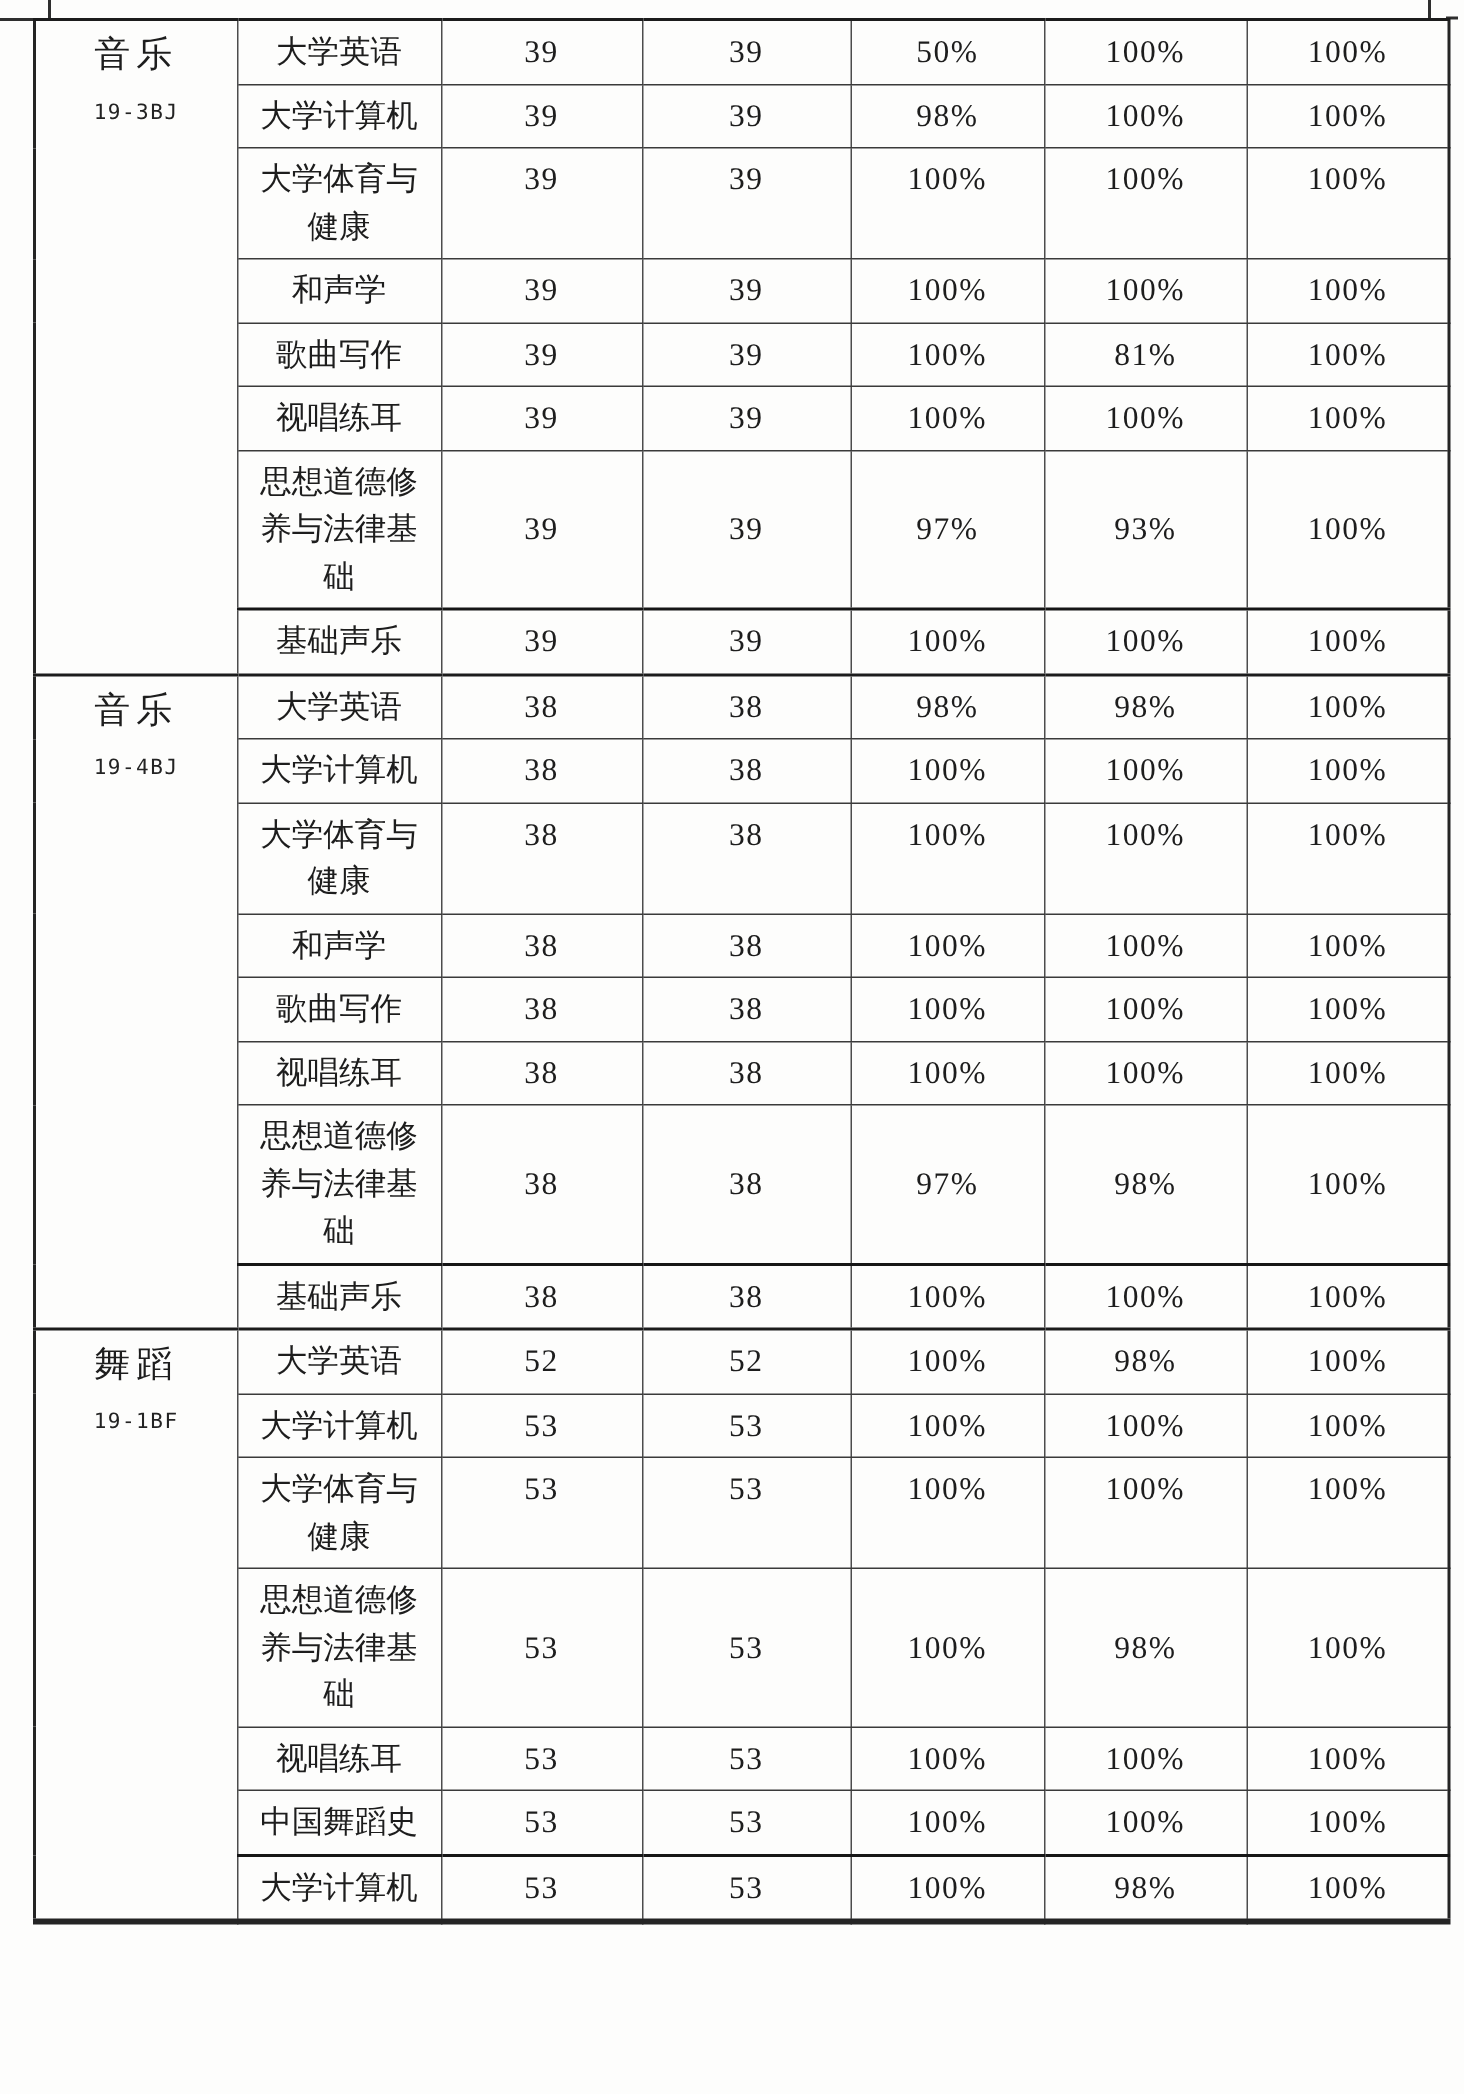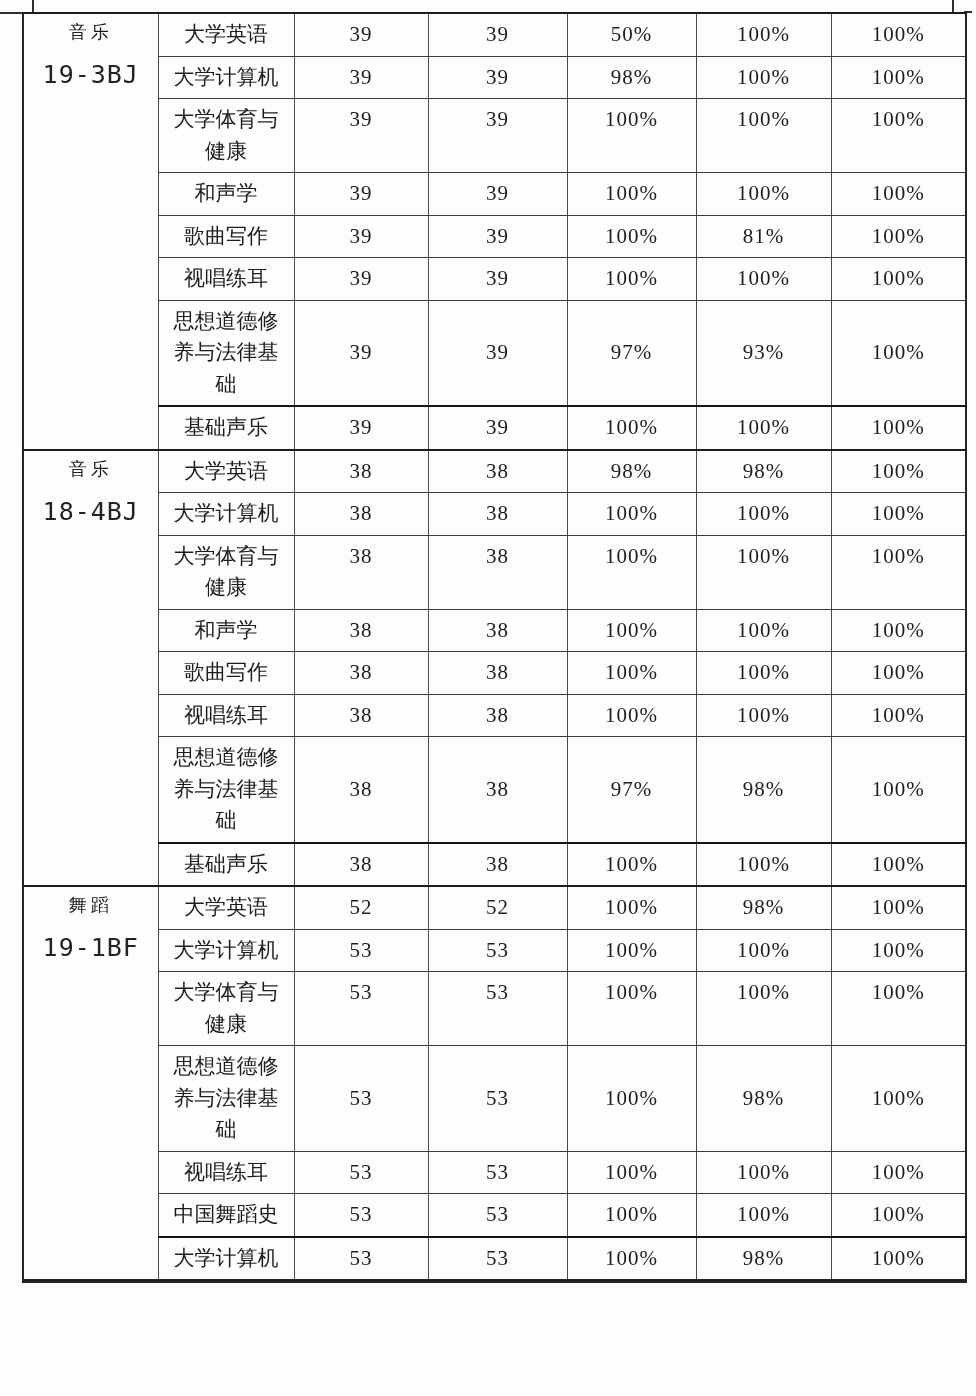--- a/index.html
+++ b/index.html
@@ -55,26 +55,26 @@
   col.c-num2   { width: 139px; }
   col.c-pct1   { width: 129px; }
   col.c-pct2   { width: 135px; }
   col.c-pct3   { width: 135px; }
 
   td.group-cell {
     vertical-align: middle;
     border-top: 2.5px solid #1c1c1c;
   }
   .group-name {
-    font-size: 18px;
+    font-size: 24px;
     letter-spacing: 4px;
     margin-bottom: 10px;
   }
   .group-code {
-    font-size: 25px;
+    font-size: 14px;
     font-family: "DejaVu Sans Mono", "Liberation Mono", monospace;
     letter-spacing: 1px;
     color: #232323;
   }
 
   td.course-cell {
     font-size: 22px;
     padding: 6px 17px;
     text-align: justify;
     text-align-last: center;
@@ -175,21 +175,21 @@
           <td class="course-cell">基础声乐</td>
           <td class="value-cell">39</td>
           <td class="value-cell">39</td>
           <td class="value-cell">100%</td>
           <td class="value-cell">100%</td>
           <td class="value-cell">100%</td>
         </tr>
         <tr class="group-start">
           <td class="group-cell" rowspan="8">
             <div class="group-name">音乐</div>
-            <div class="group-code">18-4BJ</div>
+            <div class="group-code">19-4BJ</div>
           </td>
           <td class="course-cell">大学英语</td>
           <td class="value-cell">38</td>
           <td class="value-cell">38</td>
           <td class="value-cell">98%</td>
           <td class="value-cell">98%</td>
           <td class="value-cell">100%</td>
         </tr>
         <tr>
           <td class="course-cell">大学计算机</td>

